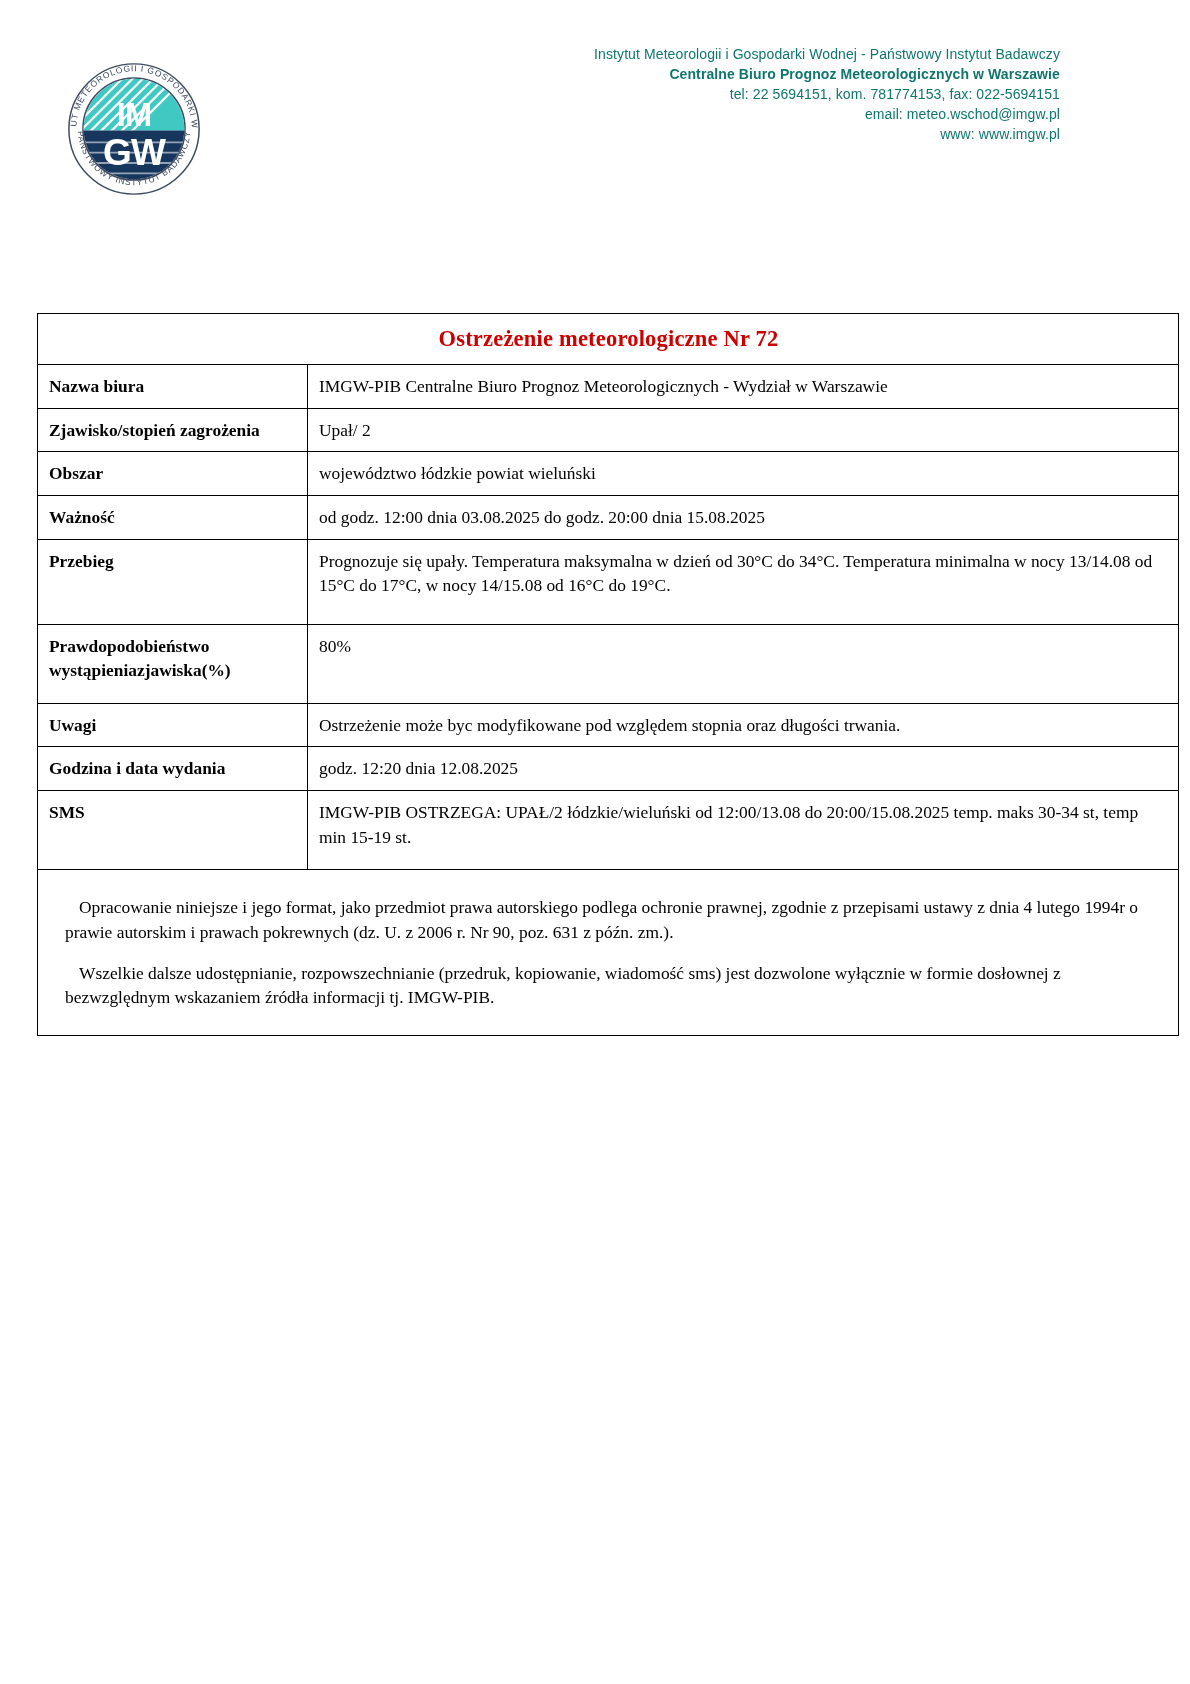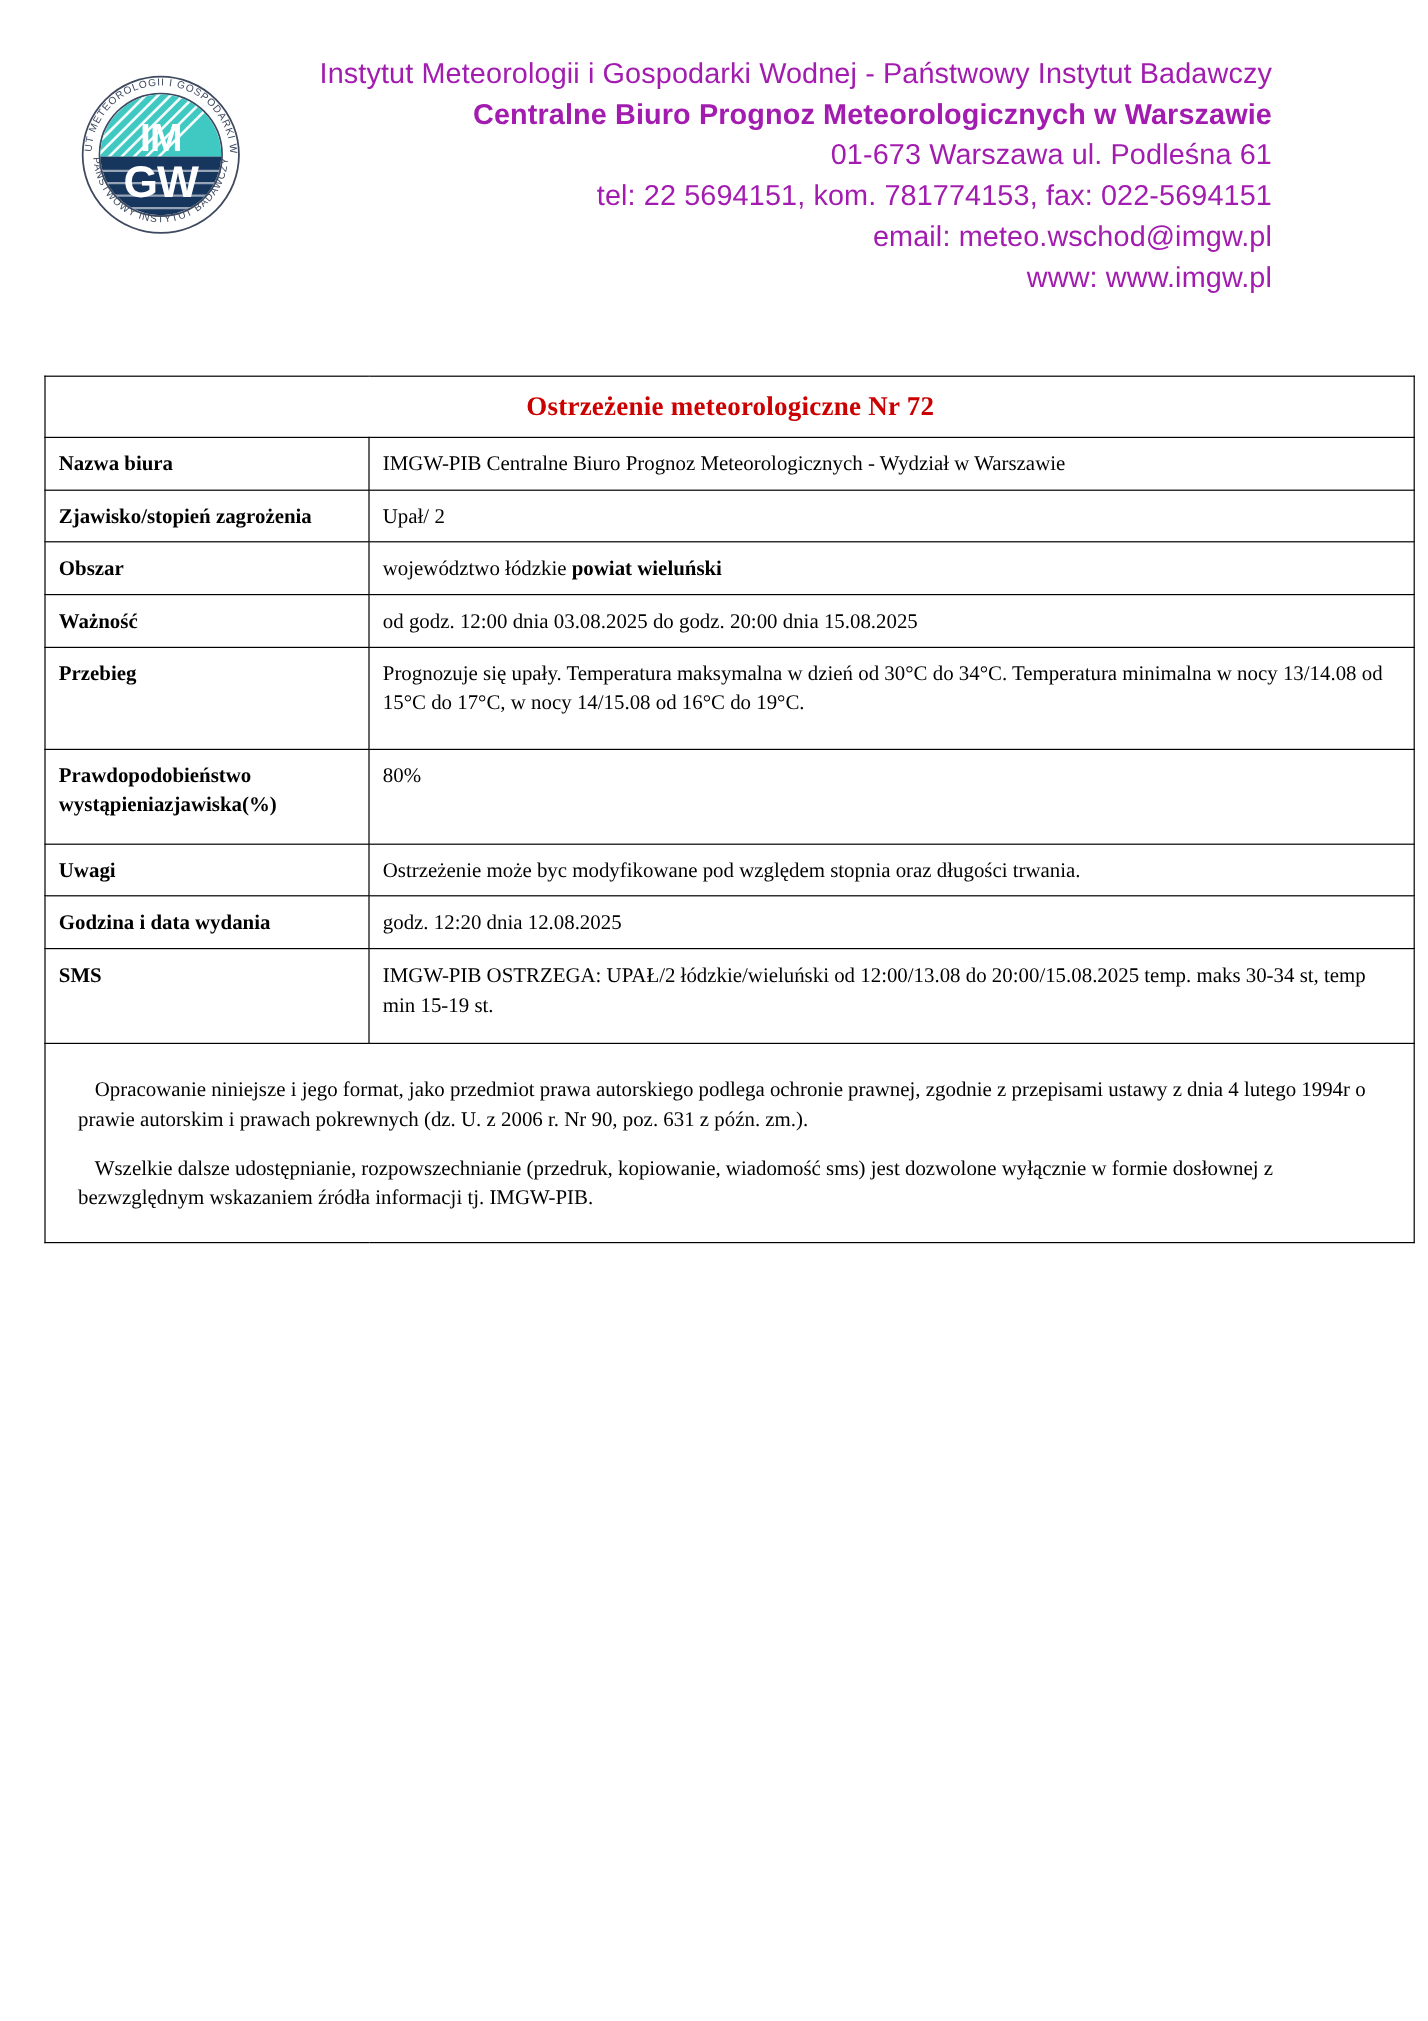--- a/index.html
+++ b/index.html
@@ -31,22 +31,22 @@
   .logo {
     width: 148px;
     height: 148px;
     position: relative;
   }
   .header-text {
     flex: 1 1 auto;
     text-align: right;
     padding-right: 98px;
     font-family: "Liberation Sans", sans-serif;
-    color: #a21caf;
-    font-size: 24px;
+    color: #0f766e;
+    font-size: 14px;
     line-height: 1.42;
     letter-spacing: 0.1px;
   }
   .header-text .bold {
     font-weight: bold;
   }
 
   
   .doc {
     position: absolute;
@@ -78,21 +78,21 @@
     letter-spacing: 0.2px;
   }
   td.label {
     width: 270px;
     font-weight: bold;
     font-size: 17.2px;
   }
   td.value {
     font-size: 17.4px;
   }
-  td.value b { font-weight: bold; }
+  td.value b { font-weight: normal; }
   .row-std  { height: 36px; }
   td.footer-cell {
     padding: 11px 12px 14px 11px;
     font-size: 17px;
     line-height: 1.47;
   }
   .footer-p { margin: 16px; text-indent: 14px; }
   .footer-p + .footer-p { margin-top: 2px; }
 </style>
 </head>
@@ -140,21 +140,20 @@
         <text fill="#3f4a60" font-family="Liberation Sans, sans-serif" font-size="11.5" letter-spacing="1.1">
           <textPath href="#arcBot" startOffset="50%" text-anchor="middle">• PANSTWOWY INSTYTUT BADAWCZY •</textPath>
         </text>
       </svg>
     </div>
   </div>
 
   <div class="header-text">
     <div>Instytut Meteorologii i Gospodarki Wodnej - Państwowy Instytut Badawczy</div>
     <div class="bold">Centralne Biuro Prognoz Meteorologicznych w Warszawie</div>
-    <div>01-673 Warszawa ul. Podleśna   61</div>
     <div>tel: 22 5694151, kom. 781774153, fax: 022-5694151</div>
     <div>email: meteo.wschod@imgw.pl</div>
     <div>www: www.imgw.pl</div>
   </div>
 </div>
 
 <div class="doc">
   <table class="warn">
     <colgroup>
         <col style="width:270px">

